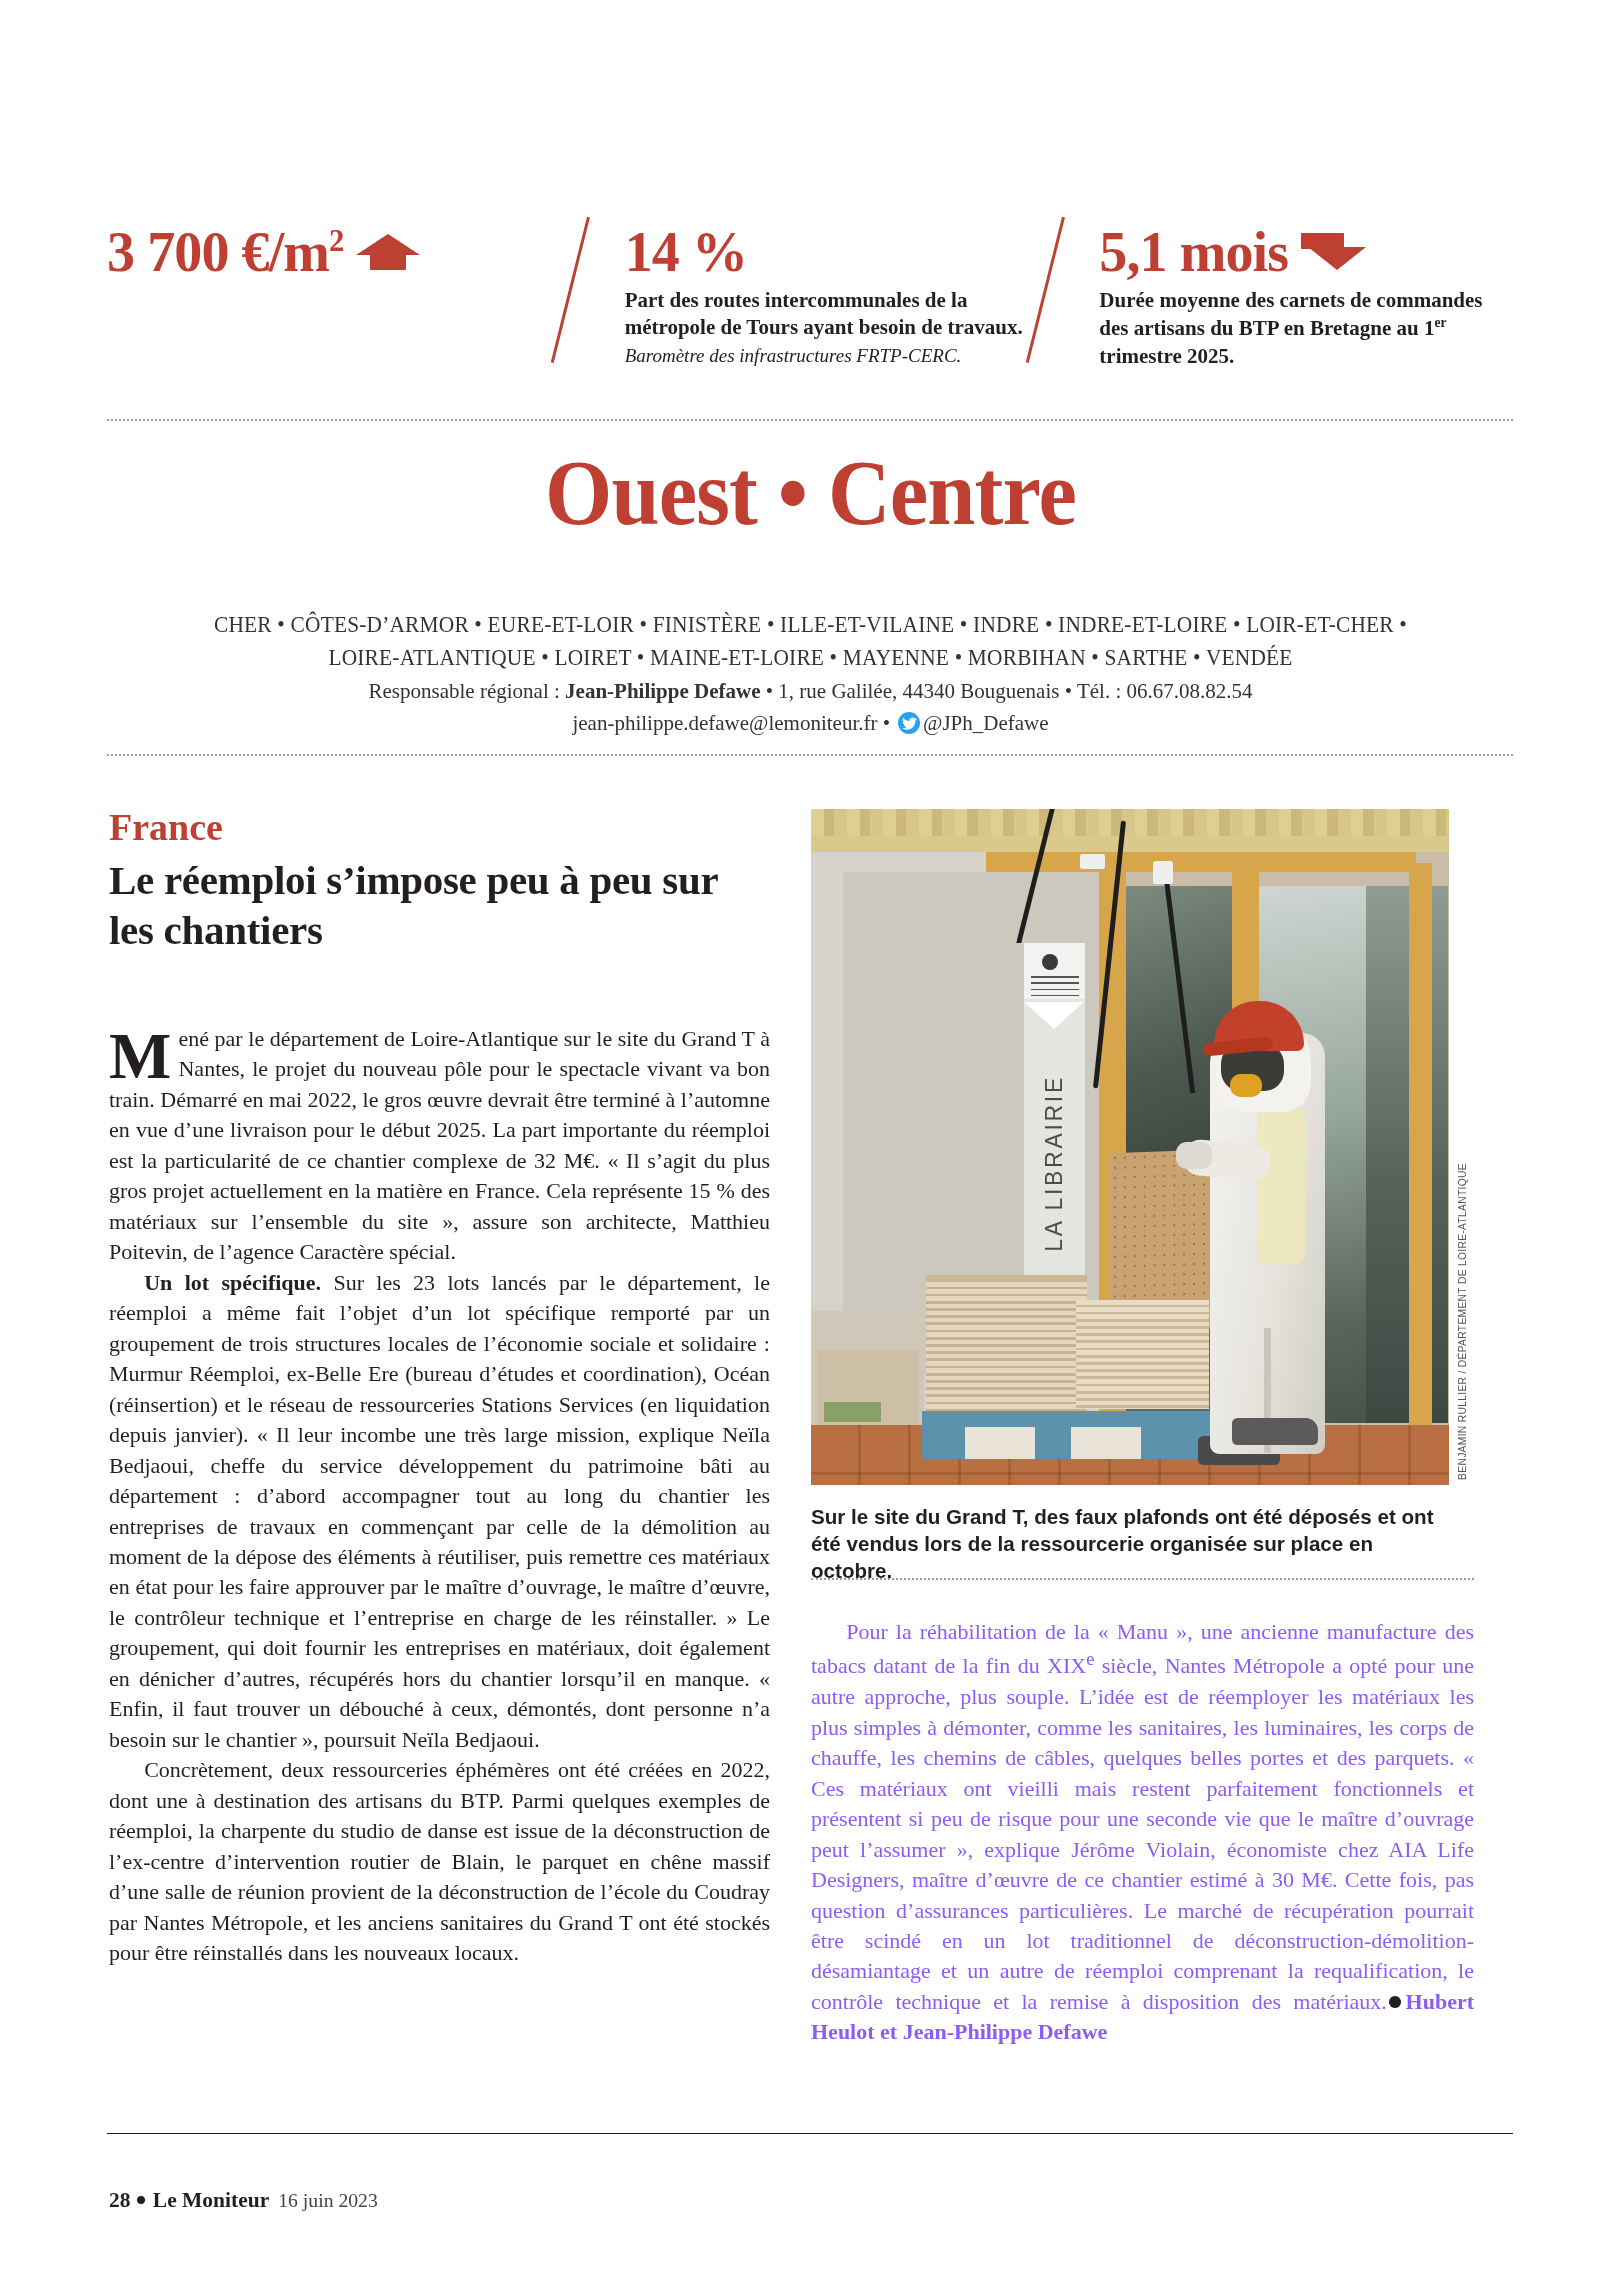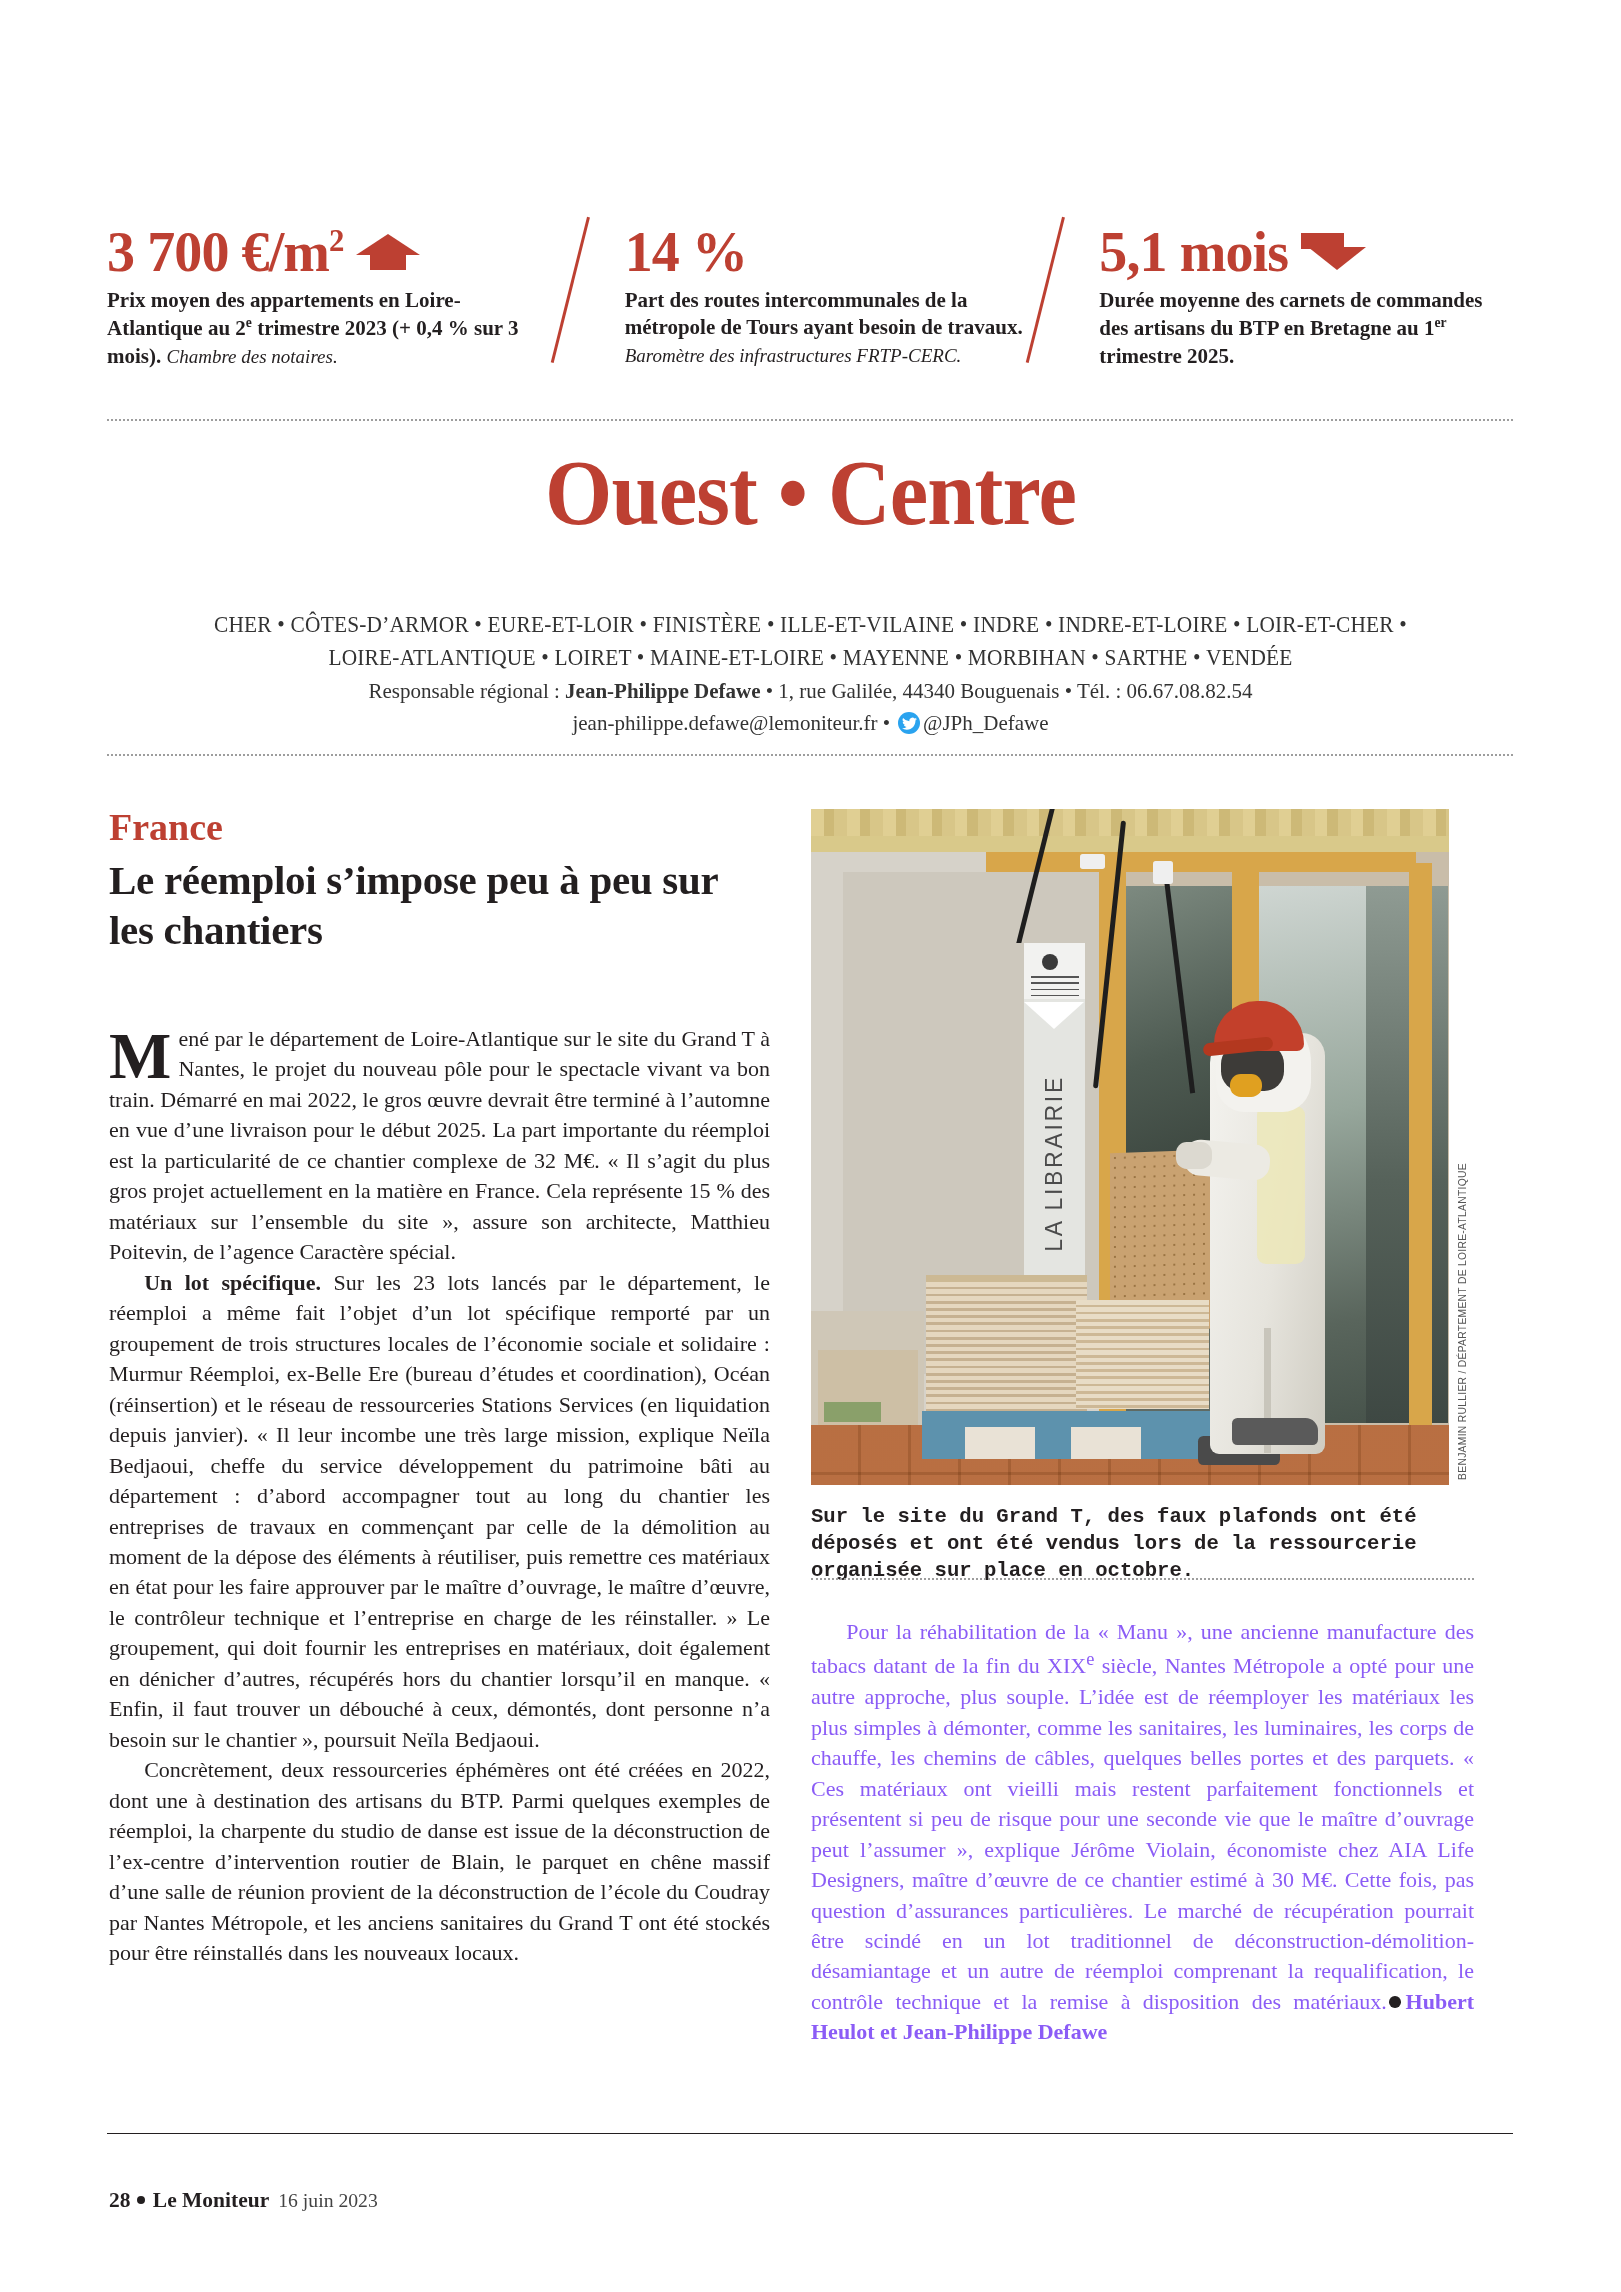--- a/index.html
+++ b/index.html
@@ -411,21 +411,21 @@
     letter-spacing: 0.3px;
     color: #555;
     white-space: nowrap;
   }
 
   .caption {
     position: absolute;
     left: 811px;
     top: 1503px;
     width: 638px;
-    font-family: Liberation Mono, monospace;
+    font-family: Liberation Sans, sans-serif;
     font-weight: bold;
     font-size: 20.6px;
     line-height: 1.32;
     color: #231f20;
   }
   .caption-rule {
     position: absolute;
     left: 811px;
     top: 1578px;
     width: 663px;
@@ -465,21 +465,20 @@
 
 <div class="page">
 
   <div class="stats-bar">
 
     <div class="stat stat-1">
       <div class="stat-figure-row">
         <div class="stat-figure"><span>3 700 €/m</span><sup>2</sup></div>
         <div class="arrow-up"></div>
       </div>
-      <div class="stat-desc"><span>Prix moyen des appartements en Loire-Atlantique au 2</span><sup>e</sup><span> trimestre 2023 (+ 0,4 % sur 3 mois).</span> <span class="src">Chambre des notaires.</span></div>
     </div>
 
     <div class="stat stat-2">
       <div class="stat-slash"></div>
       <div class="stat-figure-row">
         <div class="stat-figure"><span>14 %</span></div>
       </div>
       <div class="stat-desc"><span>Part des routes intercommunales de la métropole de Tours ayant besoin de travaux.</span> <span class="src">Baromètre des infrastructures FRTP-CERC.</span></div>
     </div>
 

